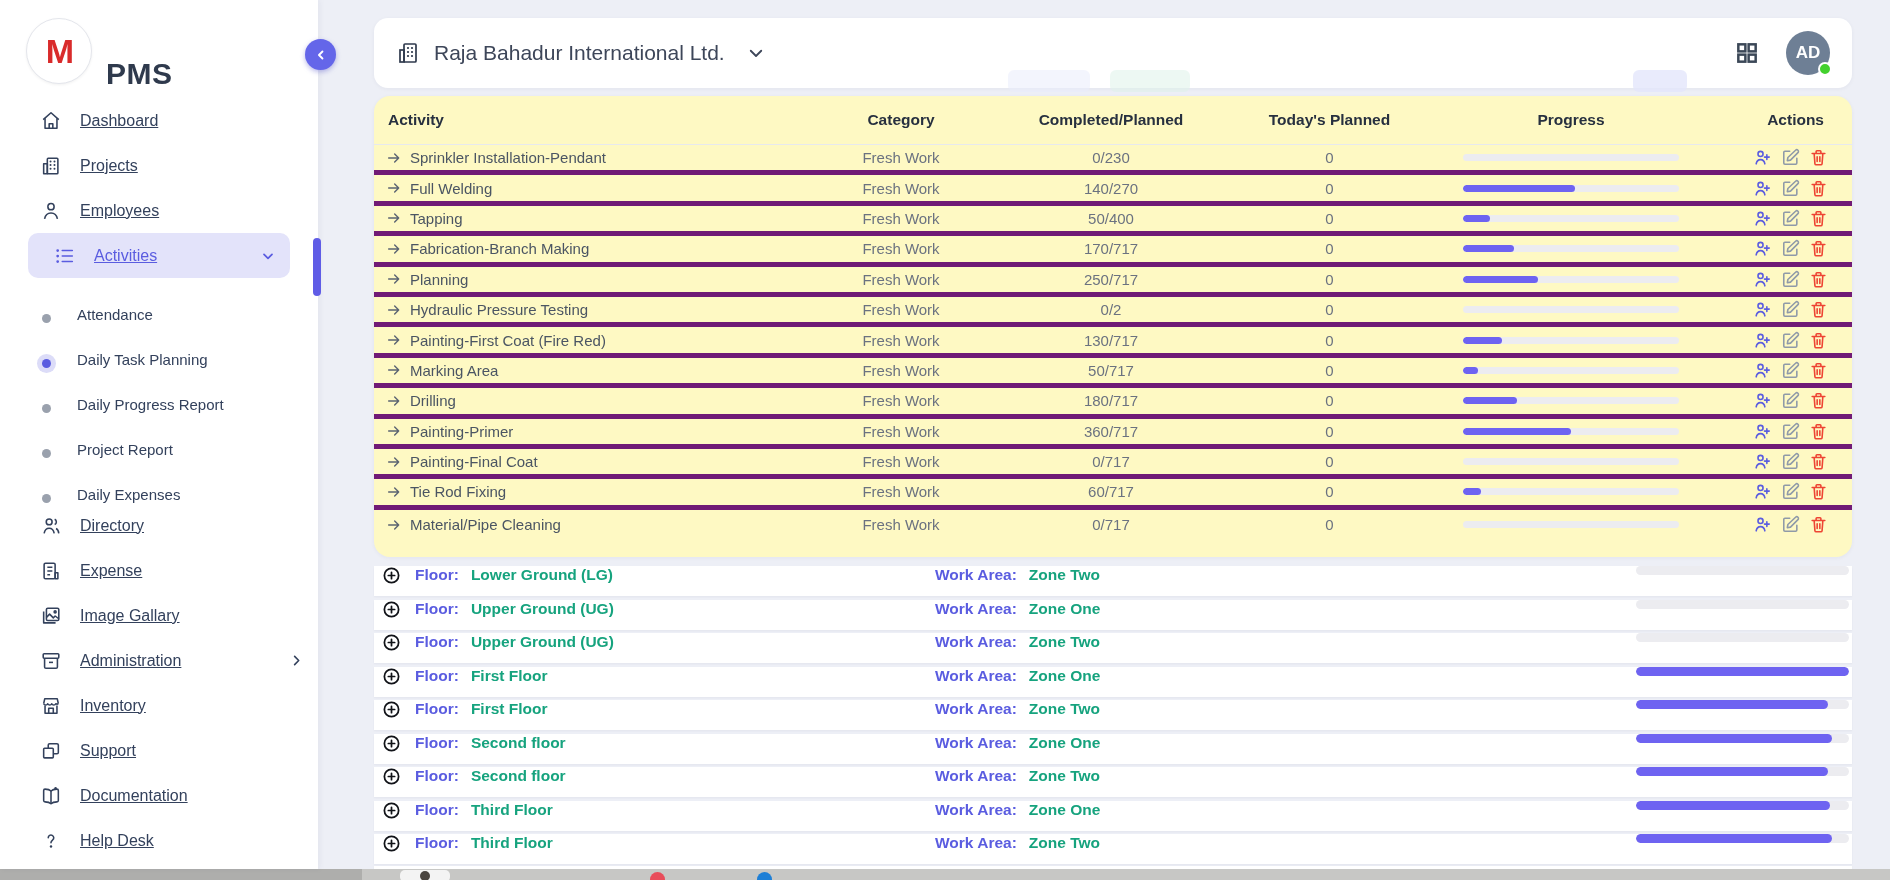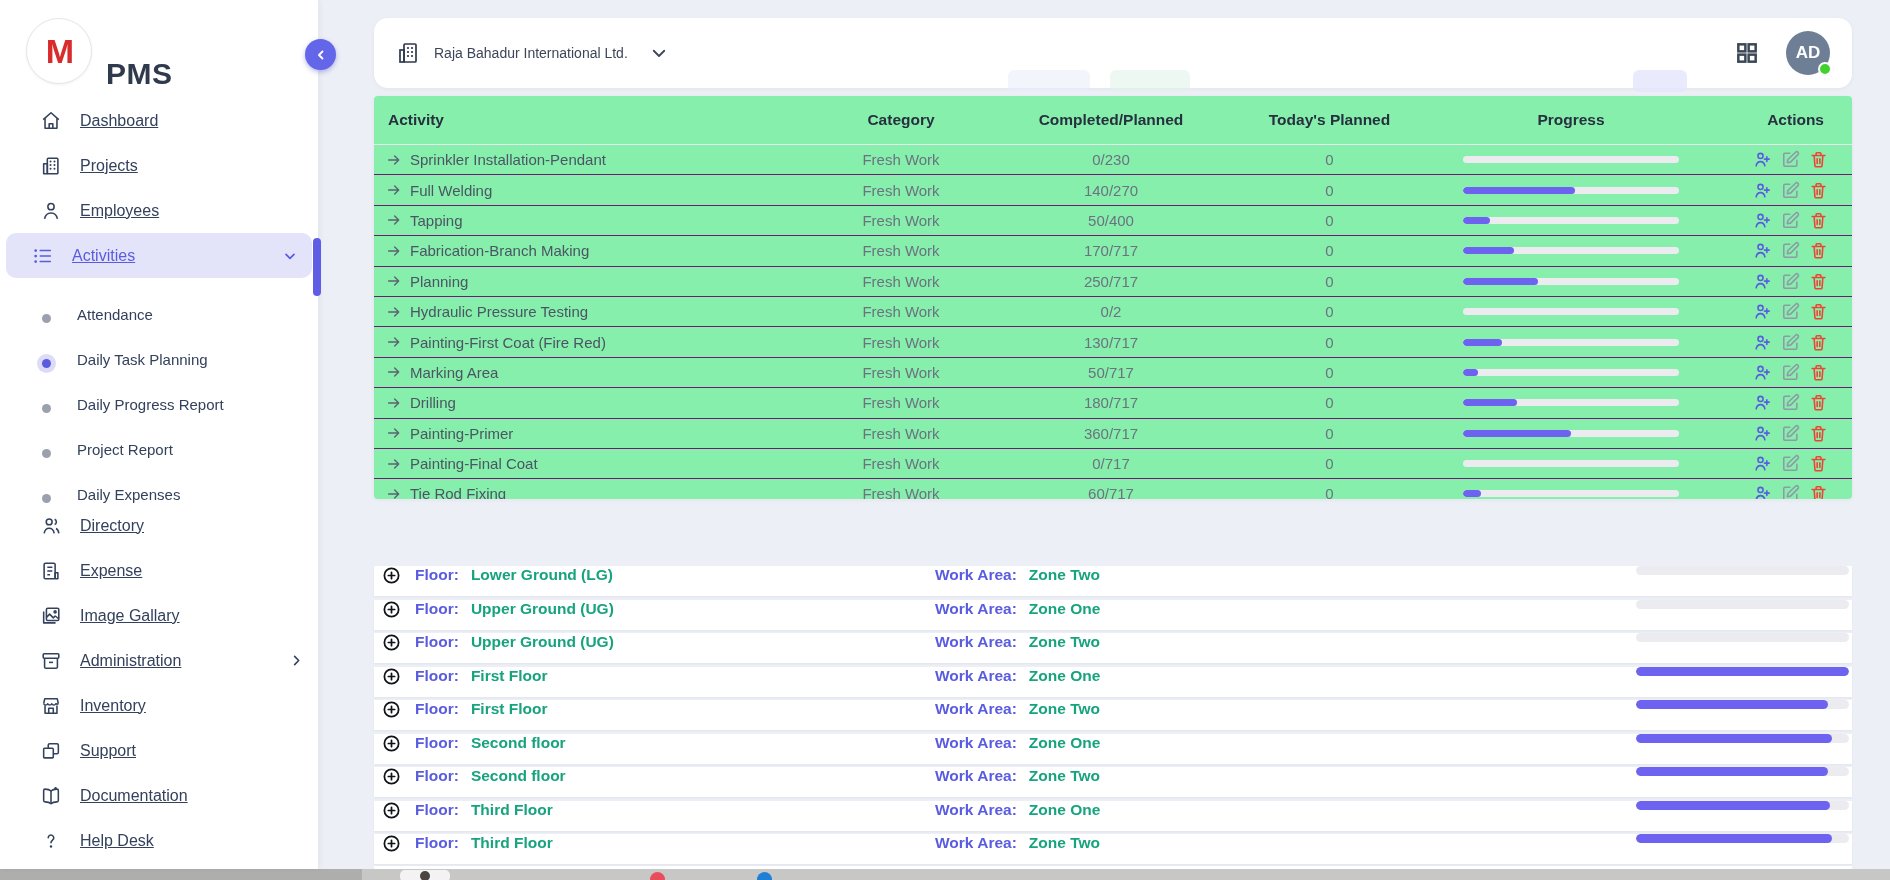--- a/index.html
+++ b/index.html
@@ -9,52 +9,52 @@
   
   .sidebar { position:absolute; left:0; top:0; width:318px; height:869px; background:#ffffff; box-shadow:2px 0 6px rgba(40,45,80,.05); z-index:2; }
   .logo-row { display:flex; align-items:center; gap:14px; padding:16px 0 0 26px; height:86px; }
   .logo-circle { width:66px; height:66px; border-radius:50%; background:#fff; border:1px solid #e4e6ec; display:flex; align-items:center; justify-content:center; box-shadow:0 1px 3px rgba(0,0,0,.06); }
   .logo-m { font-size:34px; font-weight:bold; color:#d92b2b; position:relative; letter-spacing:-2px; }
   .app-name { font-size:30px; font-weight:bold; color:#2f3a4d; letter-spacing:.5px;margin-top:45px; }
 
   .nav { position:absolute; top:98px; left:0; right:0; }
   .nav-item { height:45px; display:flex; align-items:center; gap:18px; padding:0 14px 0 40px; font-size:16px; color:#33415c; cursor:pointer; position:relative;text-decoration:underline; }
   .nav-item .nicon { width:22px; height:22px; flex:0 0 22px; display:flex; align-items:center; justify-content:center; color:#33415c; }
-  .nav-item.active { margin:0 6px; padding-left:26px; background:#e3e3fa; border-radius:10px; color:#5a5ce0; }
+  .nav-item.active { margin:0 28px; padding-left:26px; background:#e3e3fa; border-radius:10px; color:#5a5ce0; }
   .nav-item.active .nicon { color:#5a5ce0; }
   .nav-item .chev { margin-left:auto; width:16px; height:16px; color:#5a5ce0; }
   .nav-item .chev-r { margin-left:auto; width:15px; height:15px; color:#33415c; }
   .sub-item { height:45px; display:flex; align-items:flex-end; gap:26px; padding-left:42px; font-size:15px; color:#33415c; cursor:pointer; }
   .sub-dot { width:9px; height:9px; border-radius:50%; background:#9aa1ad; flex:0 0 9px; }
   .sub-item.active .sub-dot { background:#5a5ce0; box-shadow:0 0 0 5px #dcdcf8; }
   .route-bar { position:absolute; left:313px; top:238px; width:8px; height:58px; border-radius:5px; background:#5f5ce6; z-index:3; }
   .collapse-btn { position:absolute; left:305px; top:39px; width:31px; height:31px; border-radius:50%; background:#6466e9; color:#fff; display:flex; align-items:center; justify-content:center; z-index:4; box-shadow:0 2px 5px rgba(80,80,200,.4); cursor:pointer; }
 
   
   .header-card { position:absolute; left:374px; top:18px; width:1478px; height:70px; background:#fff; border-radius:14px; box-shadow:0 1px 4px rgba(30,35,70,.05); display:flex; align-items:center; padding:0 22px; }
-  .company { display:flex; align-items:center; gap:14px; font-size:14px; color:#3d4659; cursor:pointer; }
+  .company { display:flex; align-items:center; gap:14px; font-size:21px; color:#3d4659; cursor:pointer; }
   .company .bicon { width:24px; height:24px; color:#2f3a4d; }
   .company .cchev { width:18px; height:18px; color:#3d4659; margin-left:8px; }
   .header-right { margin-left:auto; display:flex; align-items:center; gap:26px; }
   .grid-icon { width:26px; height:26px; color:#3b4757; cursor:pointer; }
   .avatar { width:44px; height:44px; border-radius:50%; background:#6e7f95; color:#fff; font-size:17px; font-weight:bold; display:flex; align-items:center; justify-content:center; position:relative; cursor:pointer; }
   .avatar .online { position:absolute; right:-2px; bottom:-1px; width:14px; height:14px; border-radius:50%; background:#43d12e; border:2px solid #fff; }
   .skeleton { position:absolute; top:52px; height:22px; border-radius:6px; }
   .sk1 { left:634px; width:82px; background:#e9ecfb; opacity:.55; }
   .sk2 { left:736px; width:80px; background:#dff3ea; opacity:.55; }
   .sk3 { left:1259px; width:54px; background:#e4e6fb; opacity:.8; }
 
   
-  .table-card { position:absolute; left:374px; top:96px; width:1478px; height:403px; background:#86efac; border-radius:4px; box-shadow:0 1px 4px rgba(30,35,70,.05); overflow:hidden; }
+  .table-card { position:absolute; left:374px; top:96px; width:1478px; height:461px; background:#fef9c3; border-radius:16px; box-shadow:0 1px 4px rgba(30,35,70,.05); overflow:hidden; }
   .t-grid { display:grid; grid-template-columns:390px 250px 170px 267px 216px 1fr; align-items:center; padding:0 14px 0 12px; }
   .t-head { height:49px; font-size:15.5px; font-weight:bold; color:#27303f; border-bottom:1px solid #e7e9ee; }
   .t-head > div { text-align:center; }
   .t-head .c-activity { text-align:left; padding-left:2px; }
   .t-head .c-actions { text-align:right; padding-right:14px; }
-  .t-row { height:30.4px; border-bottom:1px solid #701a75; font-size:15px; color:#6b7280; }
+  .t-row { height:30.4px; border-bottom:5px solid #701a75; font-size:15px; color:#6b7280; }
   .t-row:last-child { border-bottom:none; }
   .cell-activity { display:flex; align-items:center; gap:8px; color:#4b5563; }
   .cell-activity .arrow { width:16px; height:16px; color:#5b6472; flex:0 0 16px; }
   .cell-center { text-align:center; }
   .pbar { width:216px; height:7px; border-radius:4px; background:#ececf0; overflow:hidden; justify-self:center; }
   .pbar .fill { height:100%; border-radius:4px; background:#6e63f1; }
   .cell-actions { display:flex; justify-content:flex-end; gap:9px; padding-right:10px; }
   .act-ico { width:19px; height:19px; cursor:pointer; }
   .ico-assign { color:#5a5ce0; }
   .ico-edit { color:#8f9aa8; }

